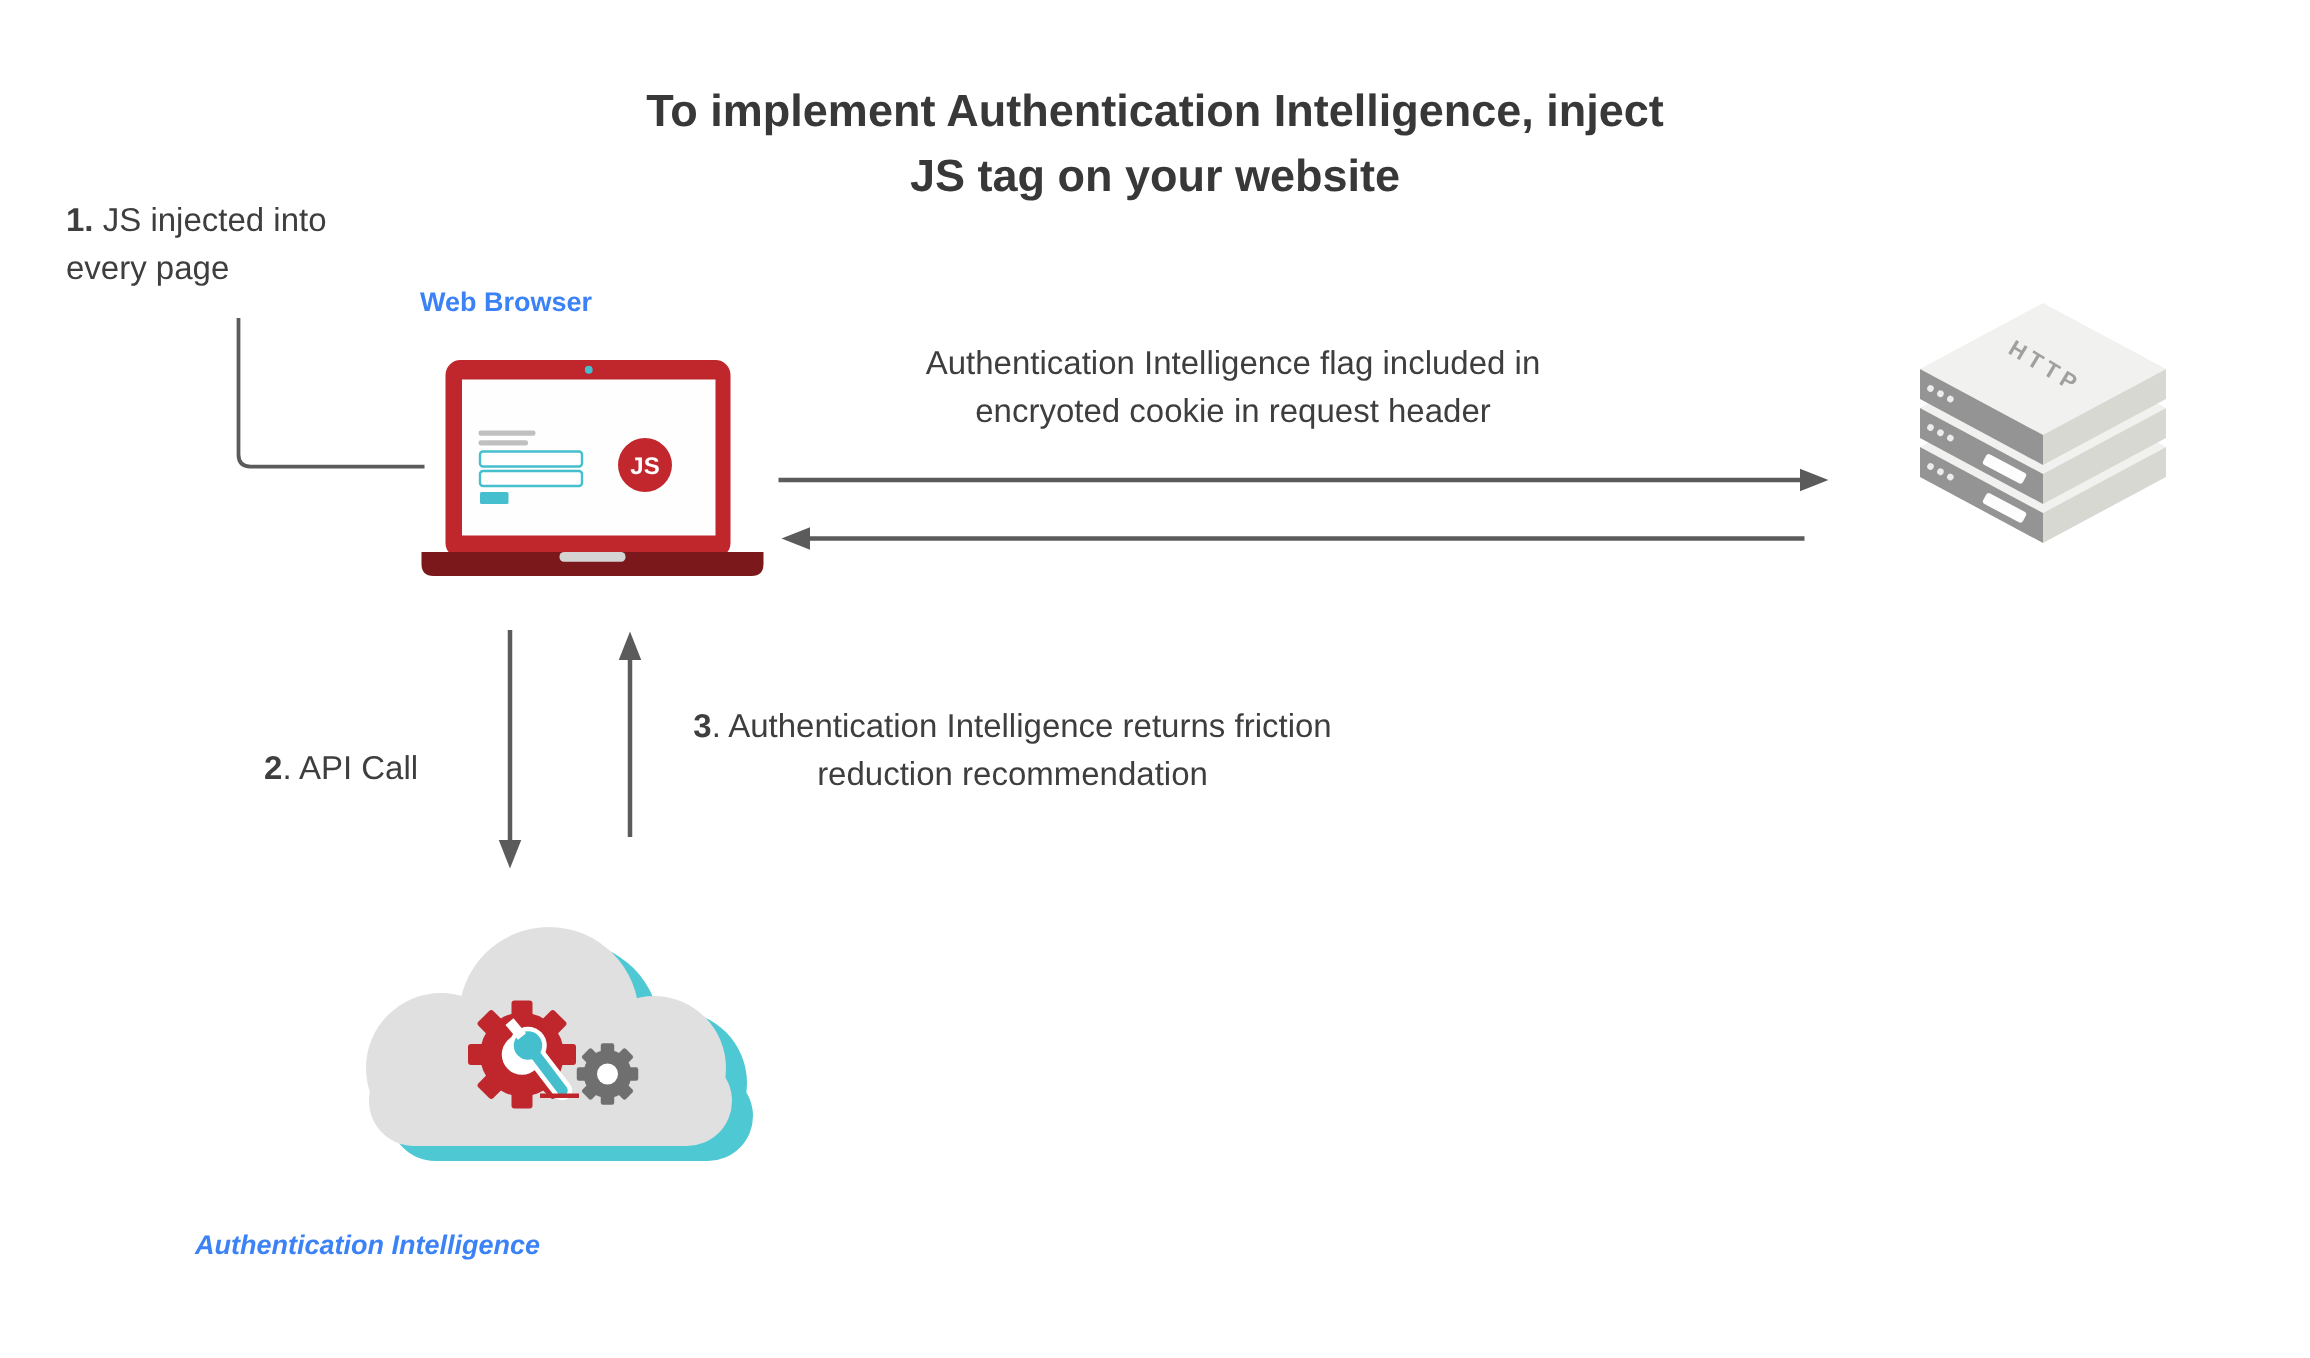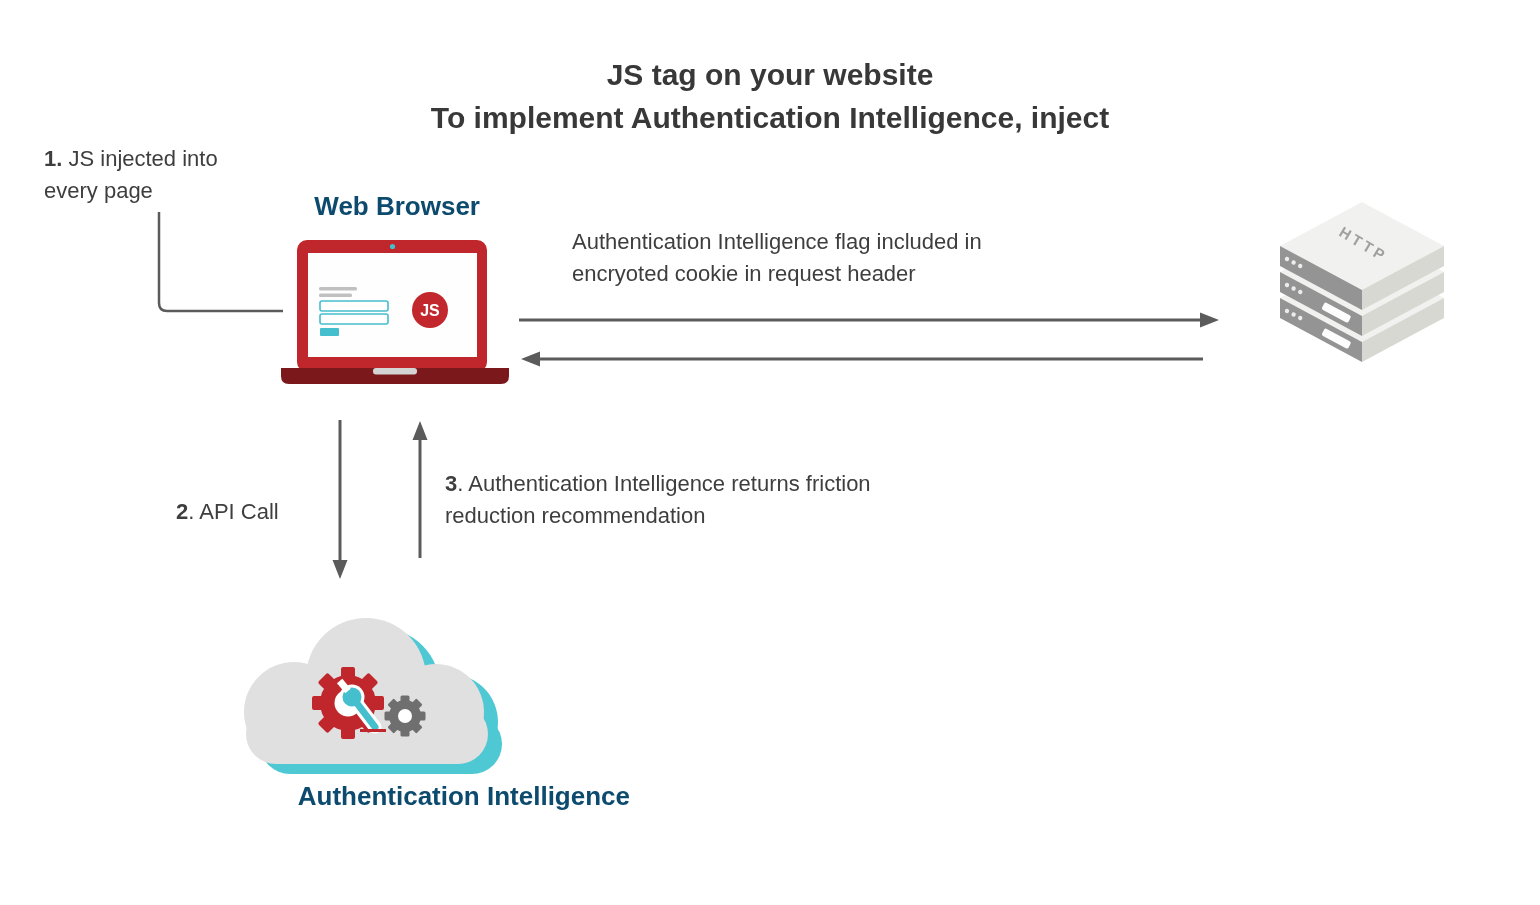--- a/index.html
+++ b/index.html
@@ -1,23 +1,23 @@
 <!DOCTYPE html>
 <html><head>
 <meta charset="utf-8">
 <style>
   html,body{margin:0;padding:0;background:#ffffff;}
   body{width:1540px;height:905px;font-family:"Liberation Sans",sans-serif;color:#3E3E3E;}
   .stage{position:relative;width:1540px;height:905px;overflow:hidden;background:#ffffff;}
   .abs{position:absolute;}
   .title{left:320px;top:53px;width:900px;text-align:center;font-size:30px;line-height:43px;font-weight:700;color:#383838;}
-  .node-label{font-weight:700;font-size:26px;color:#0c4a6e;text-align:right;}
+  .node-label{font-weight:700;font-size:18px;color:#3b82f6;text-align:left;}
   .note{font-size:22px;line-height:32px;color:#3E3E3E;}
   .note b{font-weight:700;}
-  .center{}
+  .center{text-align:center;}
   svg{display:block;}
   .overlay{left:0;top:0;pointer-events:none;}
 </style>
 </head>
 <body>
 
 <div class="stage">
 
   <svg class="abs overlay" width="1540" height="905" viewBox="0 0 1540 905">
     <path d="M159,212 L159,303 Q159,311 167,311 L283,311" fill="none" stroke="#5B5B5B" stroke-width="2.5"></path>
@@ -33,25 +33,25 @@
       <line x1="340" y1="420" x2="340" y2="560" stroke="#5B5B5B" stroke-width="3"></line>
       <polygon points="332.5,560 340,579 347.5,560" fill="#5B5B5B"></polygon>
     </g>
     <g>
       <line x1="420" y1="558" x2="420" y2="440" stroke="#5B5B5B" stroke-width="3"></line>
       <polygon points="412.5,440 420,421 427.5,440" fill="#5B5B5B"></polygon>
     </g>
   </svg>
 
   <div class="abs title">
+    <div>To implement Authentication Intelligence, inject</div>
     <div>JS tag on your website</div>
-    <div>To implement Authentication Intelligence, inject</div>
   </div>
 
-  <div class="abs note" style="left:44px;top:143px;width:230px;">
+  <div class="abs note" style="left:44px;top:131px;width:230px;">
     <b>1.</b><span> JS injected into every page</span>
   </div>
 
   <div class="abs node-label" style="left:280px;top:191px;width:200px;">Web Browser</div>
 
   <svg class="abs" style="left:280px;top:238px;" width="230" height="150" viewBox="0 0 230 150">
     <rect x="17" y="2" width="190" height="132" rx="10" fill="#C0272D"></rect>
     <rect x="28" y="15" width="169" height="104" fill="#FEFEFE"></rect>
     <circle cx="112.5" cy="8.5" r="2.6" fill="#45BECD"></circle>
     <rect x="39" y="49" width="38" height="3.5" rx="1.5" fill="#C0C0C0"></rect>
@@ -164,15 +164,15 @@
 
     <g>
       <line x1="116" y1="85" x2="139" y2="115" stroke="#ffffff" stroke-width="13" stroke-linecap="round"></line>
       <circle cx="116" cy="85" r="12.5" fill="#ffffff"></circle>
       <circle cx="116" cy="85" r="9.5" fill="#45BECD"></circle>
       <line x1="117" y1="86" x2="139" y2="115" stroke="#45BECD" stroke-width="7" stroke-linecap="round"></line>
       <rect x="-3.5" y="-13" width="7" height="13" fill="#ffffff" transform="translate(112,79) rotate(-40)"></rect>
     </g>
     <rect x="124" y="117" width="26" height="3" fill="#C0272D"></rect>
   </svg>
-  <div class="abs node-label" style="left:130px;top:781px;width:500px;">Authentication Intelligence</div>
+  <div class="abs node-label" style="left:130px;top:820px;width:500px;font-style:italic;">Authentication Intelligence</div>
 
 </div>
 
 </body></html>

